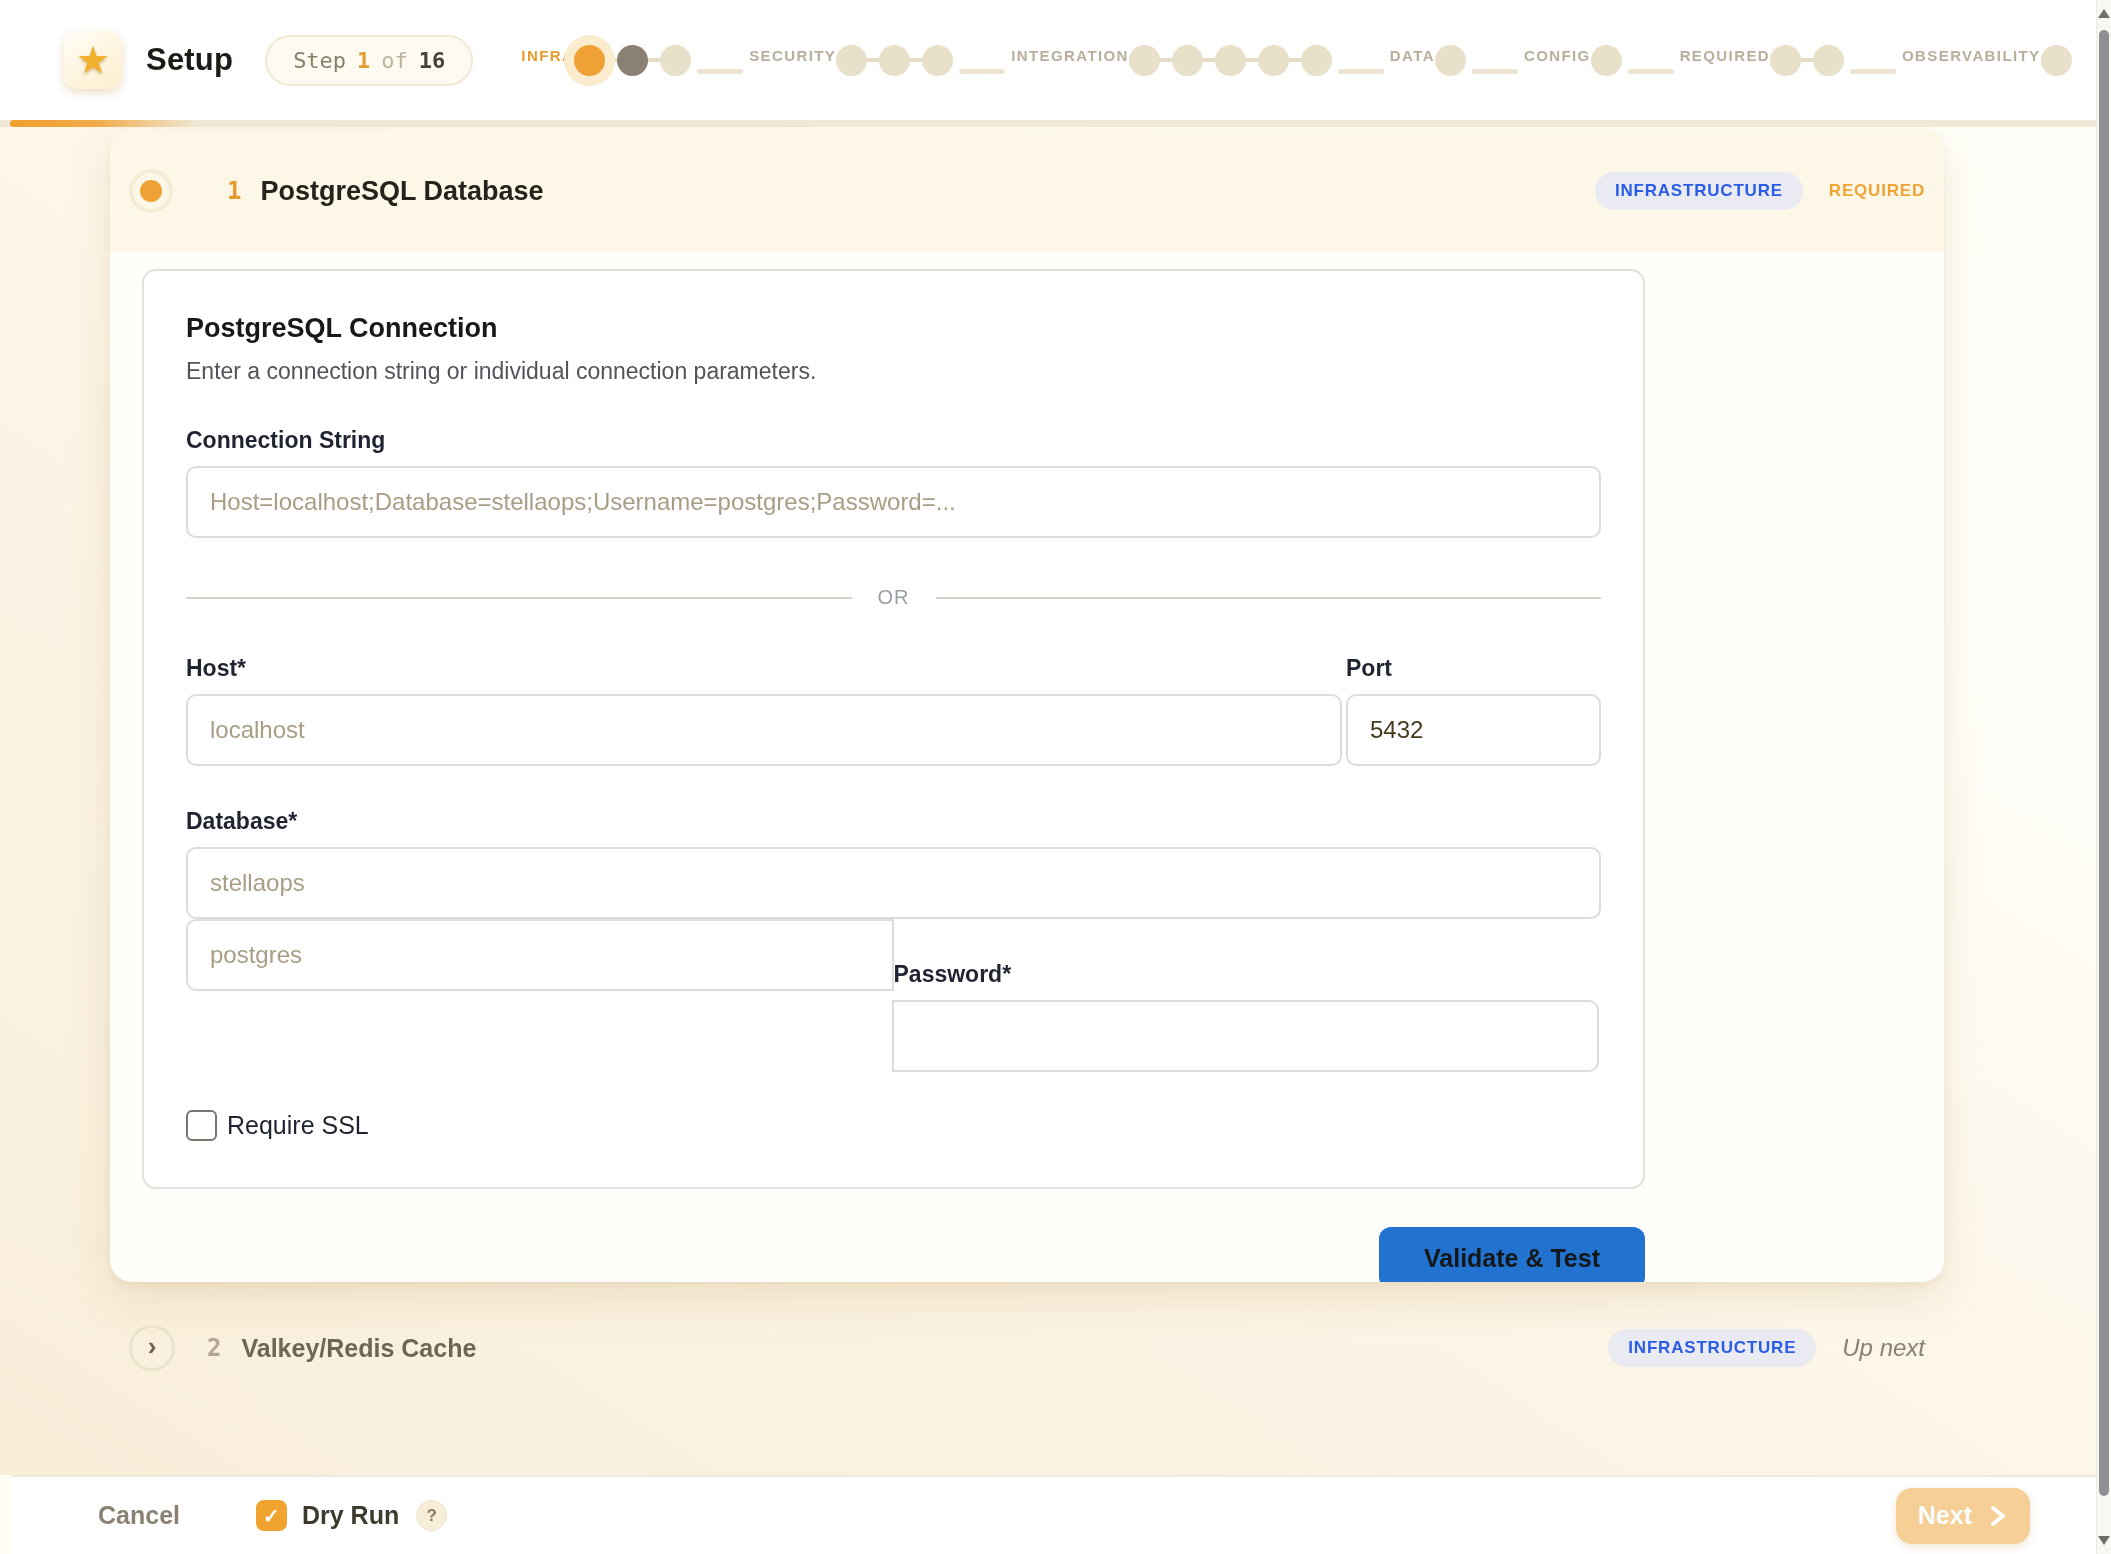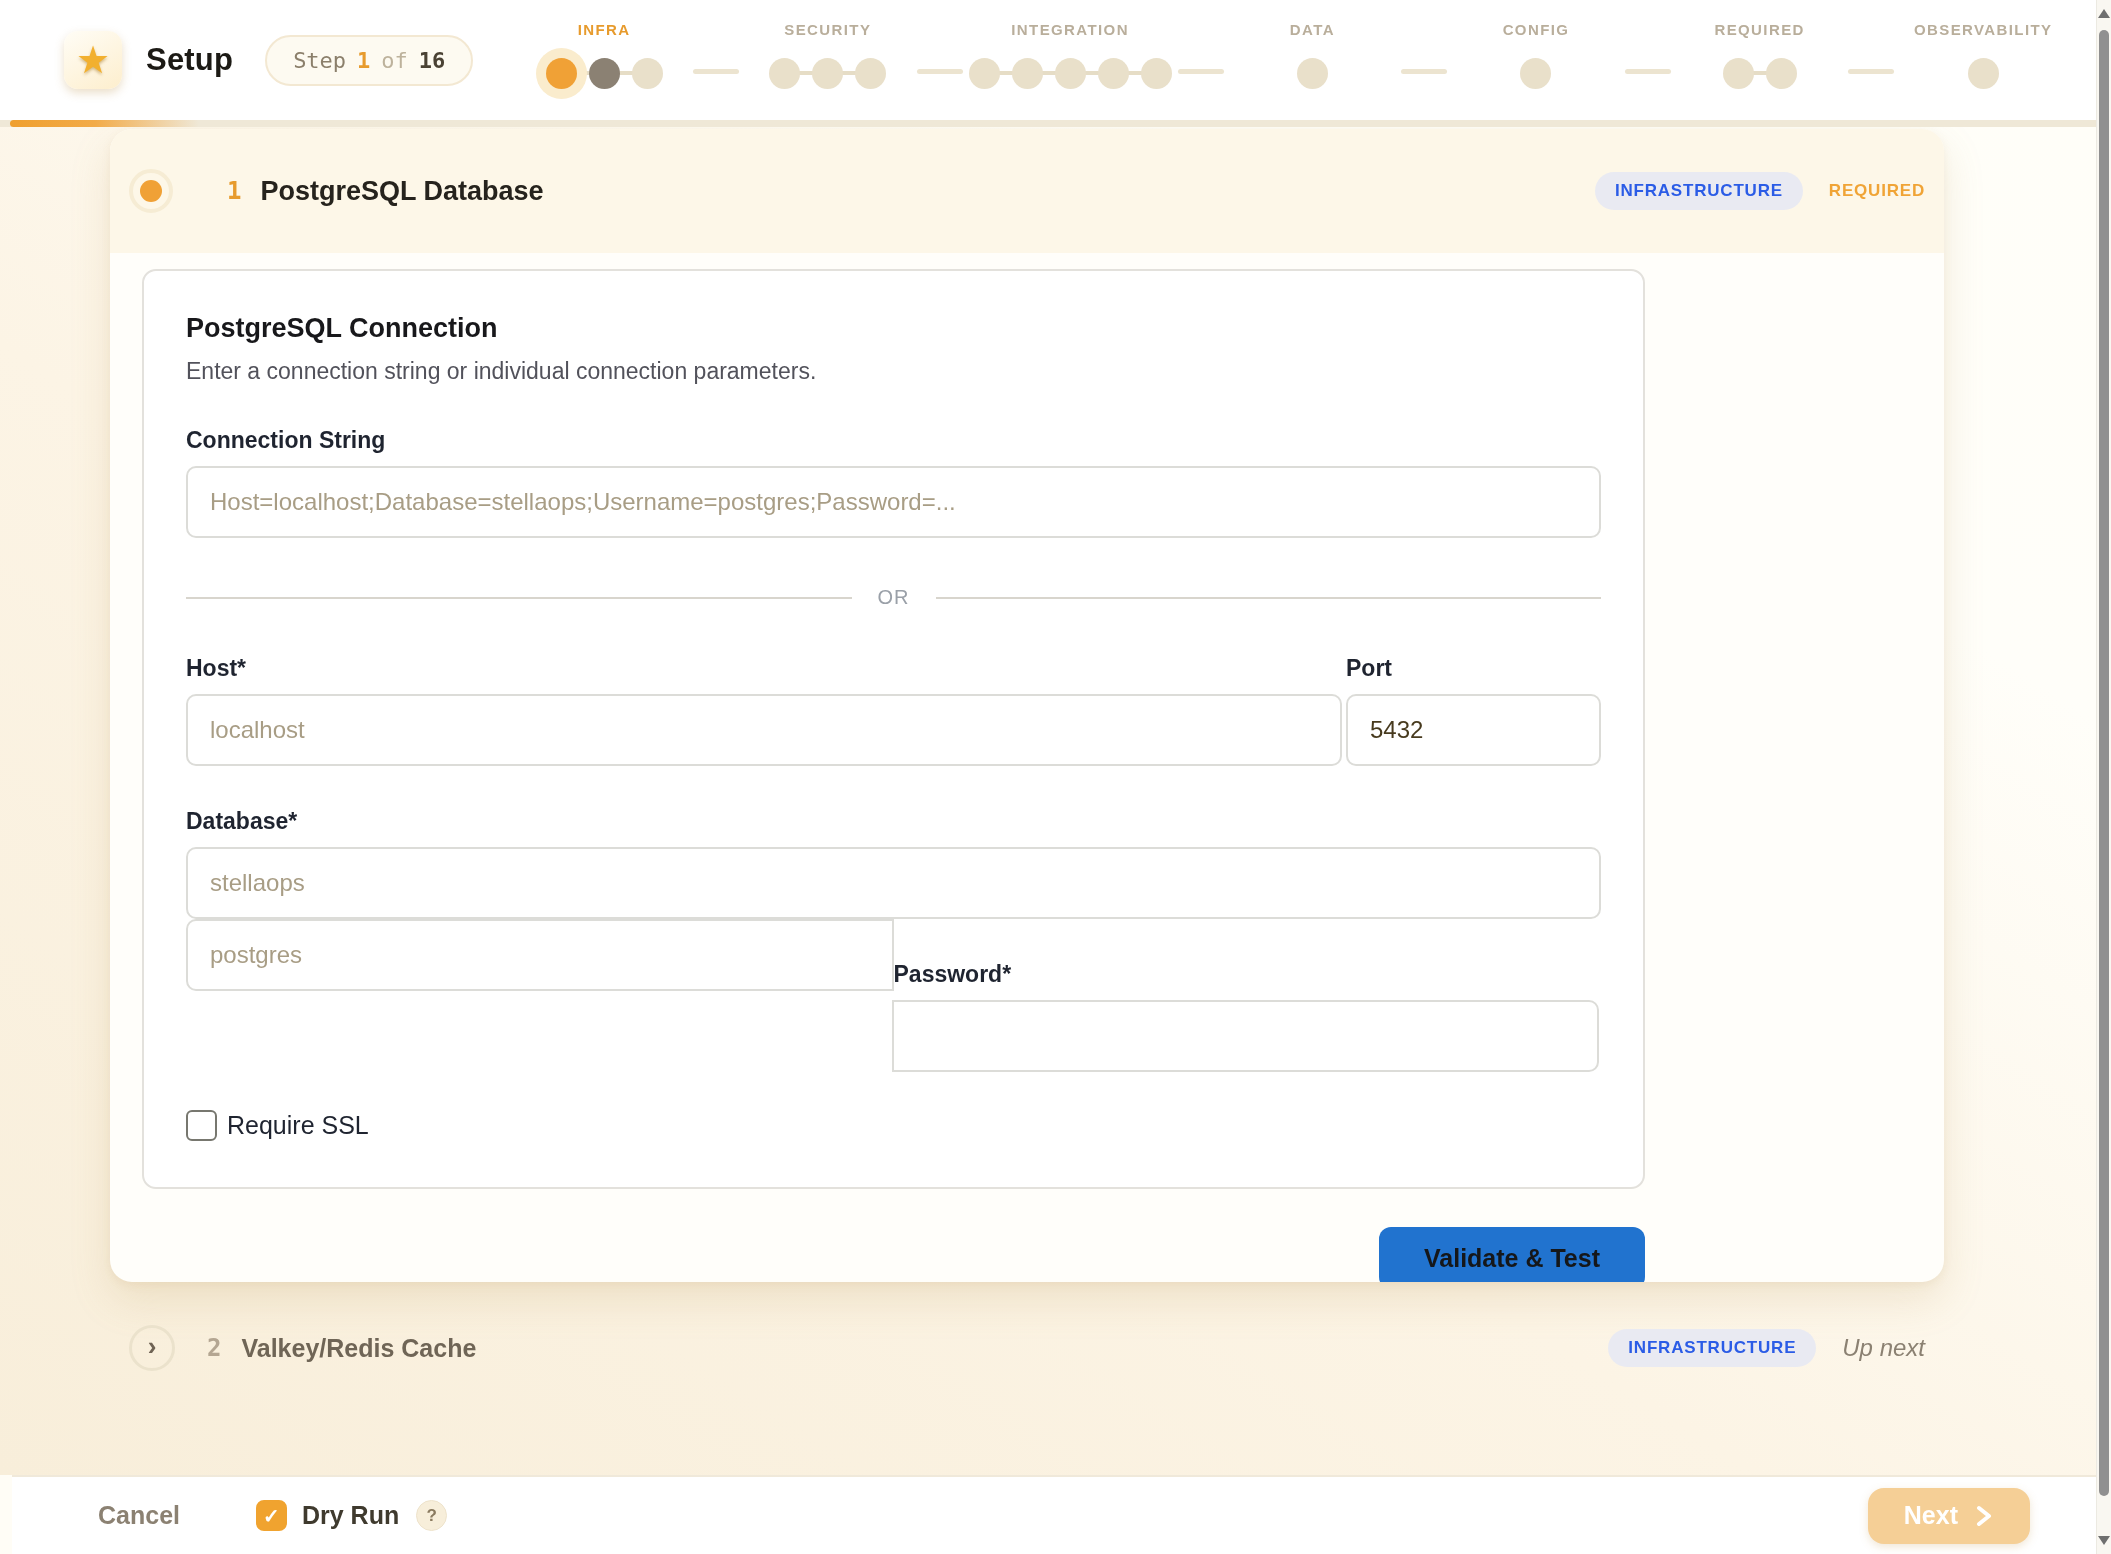--- a/index.html
+++ b/index.html
@@ -32,21 +32,21 @@
     margin-left:32px; display:flex; align-items:flex-end; gap:11px;
     border:2px solid #f3e8d2; background:#fdfaf1; border-radius:999px;
     padding:11px 26px; font-size:22px;
   }
   .step-pill .s-prefix { color:#8b7f6b; }
   .step-pill .s-cur   { color:#e79b2d; font-weight:700; }
   .step-pill .s-of    { color:#bdb29c; }
   .step-pill .s-total { color:#4a4234; font-weight:700; }
 
   .stepper { flex:1; display:flex; align-items:center; margin-left:48px; }
-  .stage { flex:1; display:flex; flex-direction:column; align-items:center; }
+  .stage { flex:1; display:flex; flex-direction:row; align-items:center; }
   .stage-label {
     font-size:15px; font-weight:700; letter-spacing:1.4px; color:#b9ae9b; margin-bottom:9px;
     white-space:nowrap;
   }
   .stage.active .stage-label { color:#e79b2d; }
   .dots { position:relative; display:flex; align-items:center; gap:12px; height:52px; }
   .dots .connector {
     position:absolute; left:14px; right:14px; top:50%; height:4px; margin-top:-2px;
     background:#e6ddc6; border-radius:2px;
   }
@@ -161,21 +161,21 @@
   }
   .checkbox.checked .check-glyph { color:#fff; font-size:20px; font-weight:700; line-height:1; }
   .dryrun-label { margin-left:15px; font-size:25px; font-weight:700; color:#3f3a2e; }
   .help-badge {
     margin-left:17px; width:31px; height:31px; border-radius:50%;
     background:#f7eeda; border:1px solid #eee3cb; color:#8a7a5f;
     font-size:17px; font-weight:700; display:flex; align-items:center; justify-content:center; cursor:pointer;
   }
   .footer-spacer { flex:1; }
   .next-btn {
-    height:56px; padding:0 36px; border:none; border-radius:16px; background:#f5cf96;
+    height:56px; padding:0 22px; border:none; border-radius:16px; background:#f5cf96;
     color:#ffffff; font-size:25px; font-weight:800; display:flex; align-items:center; gap:16px;
     cursor:default; font-family:"Liberation Sans",sans-serif;
     box-shadow:0 3px 8px rgba(200,160,90,.25);
   }
   .next-chevron svg { display:block; }
 
   
   .scrollbar {
     position:absolute; top:0; right:0; width:15px; height:1554px;
     background:#f9f7f1; border-left:1px solid #eceae2; z-index:10;

